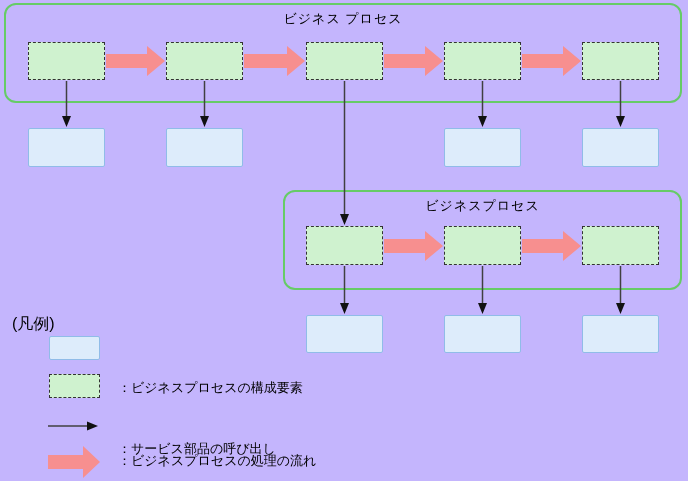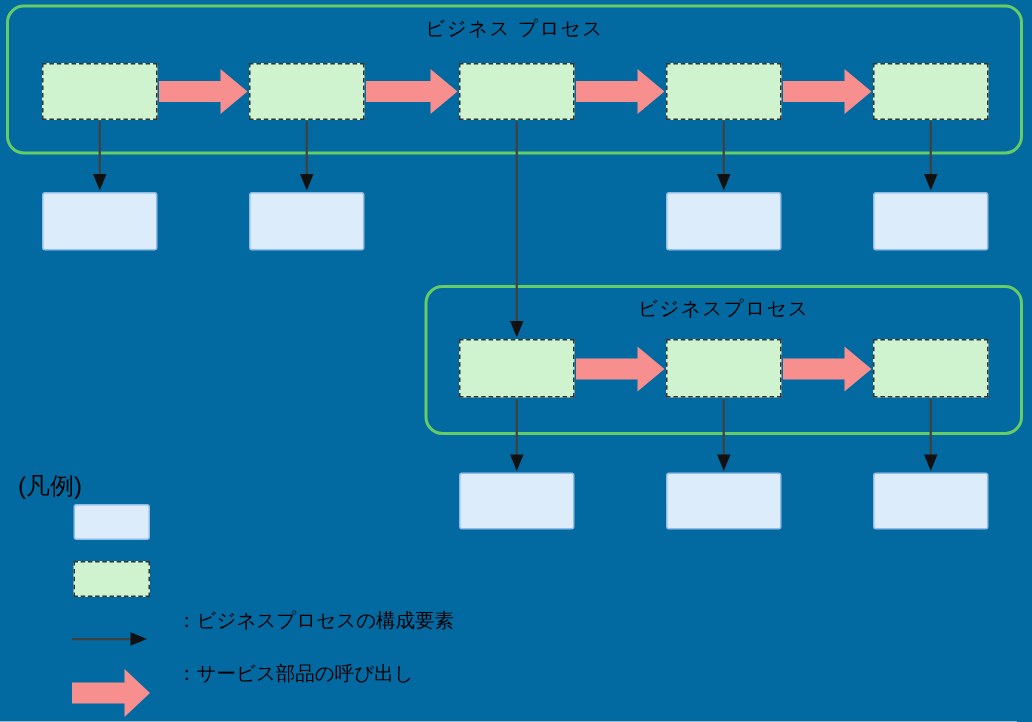--- a/index.html
+++ b/index.html
@@ -6,21 +6,21 @@
     margin: 0;
     padding: 0;
     background: #ffffff;
     font-family: "Liberation Sans", "DejaVu Sans", sans-serif;
     color: #000000;
   }
   .canvas {
     position: relative;
     width: 688px;
     height: 481px;
-    background: #0369a1;
+    background: #c4b5fd;
     overflow: hidden;
   }
   .group {
     position: absolute;
     border: 2px solid var(--container-border, #66cc66);
     border-radius: 12px;
     background: transparent;
     box-sizing: border-box;
   }
   .group1 { left: 4px; top: 3px; width: 678px; height: 100px; }
@@ -99,22 +99,23 @@
   <div class="pbox" style="left:582px; top:226px; height:39px;"></div>
 
   <div class="sbox" style="left:306px; top:315px; height:38px;"></div>
   <div class="sbox" style="left:444px; top:315px; height:38px;"></div>
   <div class="sbox" style="left:582px; top:315px; height:38px;"></div>
 
   <div class="legend-title">(凡例)</div>
   <div class="sbox legend-swatch-blue"></div>
   <div class="pbox legend-swatch-green"></div>
 
-  <div class="legend-label" style="top:379px;margin-top:26px;">：ビジネスプロセスの構成要素</div>
+  <div class="legend-label" style="top:379px;">：ビジネスプロセスの構成要素</div>
   <div class="legend-label" style="top:440px;">：サービス部品の呼び出し</div>
+  <div class="legend-label" style="top:452px;">：ビジネスプロセスの処理の流れ</div>
 
   <svg class="arrows" width="688" height="481" viewBox="0 0 688 481">
 
     <polygon class="flow" points="106,54 147,54 147,46 165,61 147,76 147,68 106,68"></polygon>
     <polygon class="flow" points="244,54 287,54 287,46 305,61 287,76 287,68 244,68"></polygon>
     <polygon class="flow" points="384,54 425,54 425,46 443,61 425,76 425,68 384,68"></polygon>
     <polygon class="flow" points="522,54 563,54 563,46 581,61 563,76 563,68 522,68"></polygon>
 
     <polygon class="flow" points="384,239 425,239 425,231 443,246 425,261 425,253 384,253"></polygon>
     <polygon class="flow" points="522,239 563,239 563,231 581,246 563,261 563,253 522,253"></polygon>

